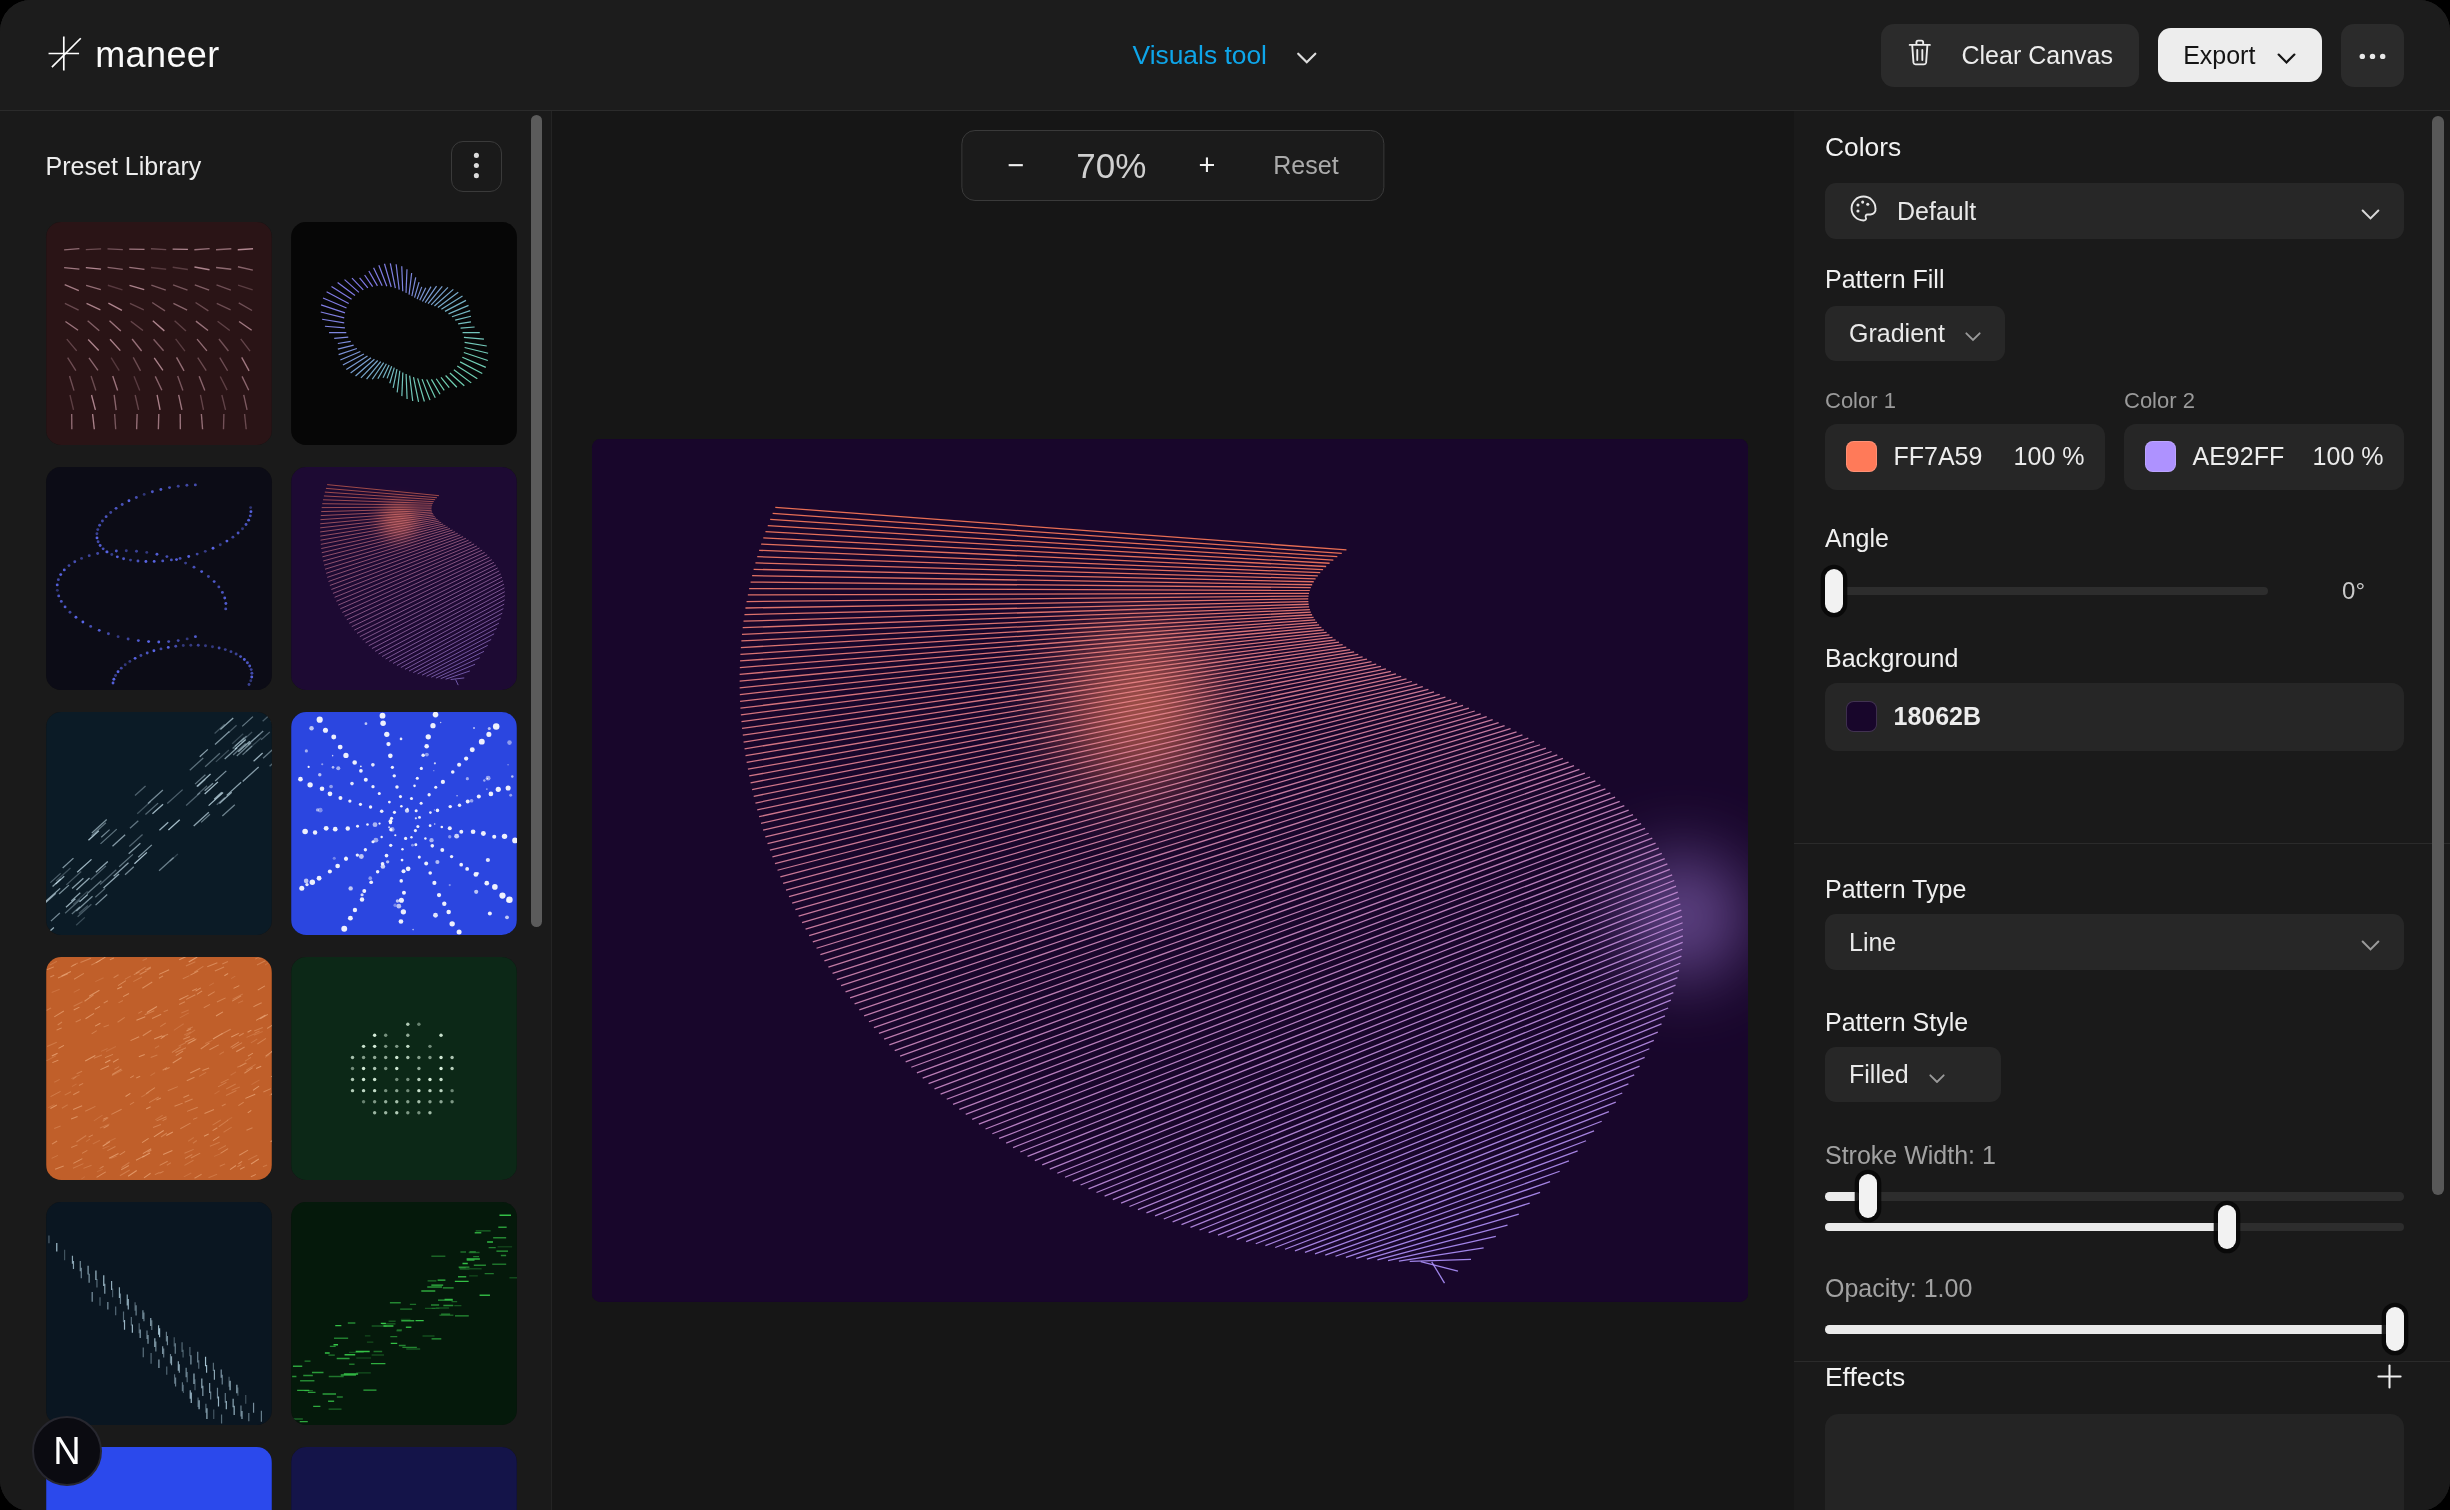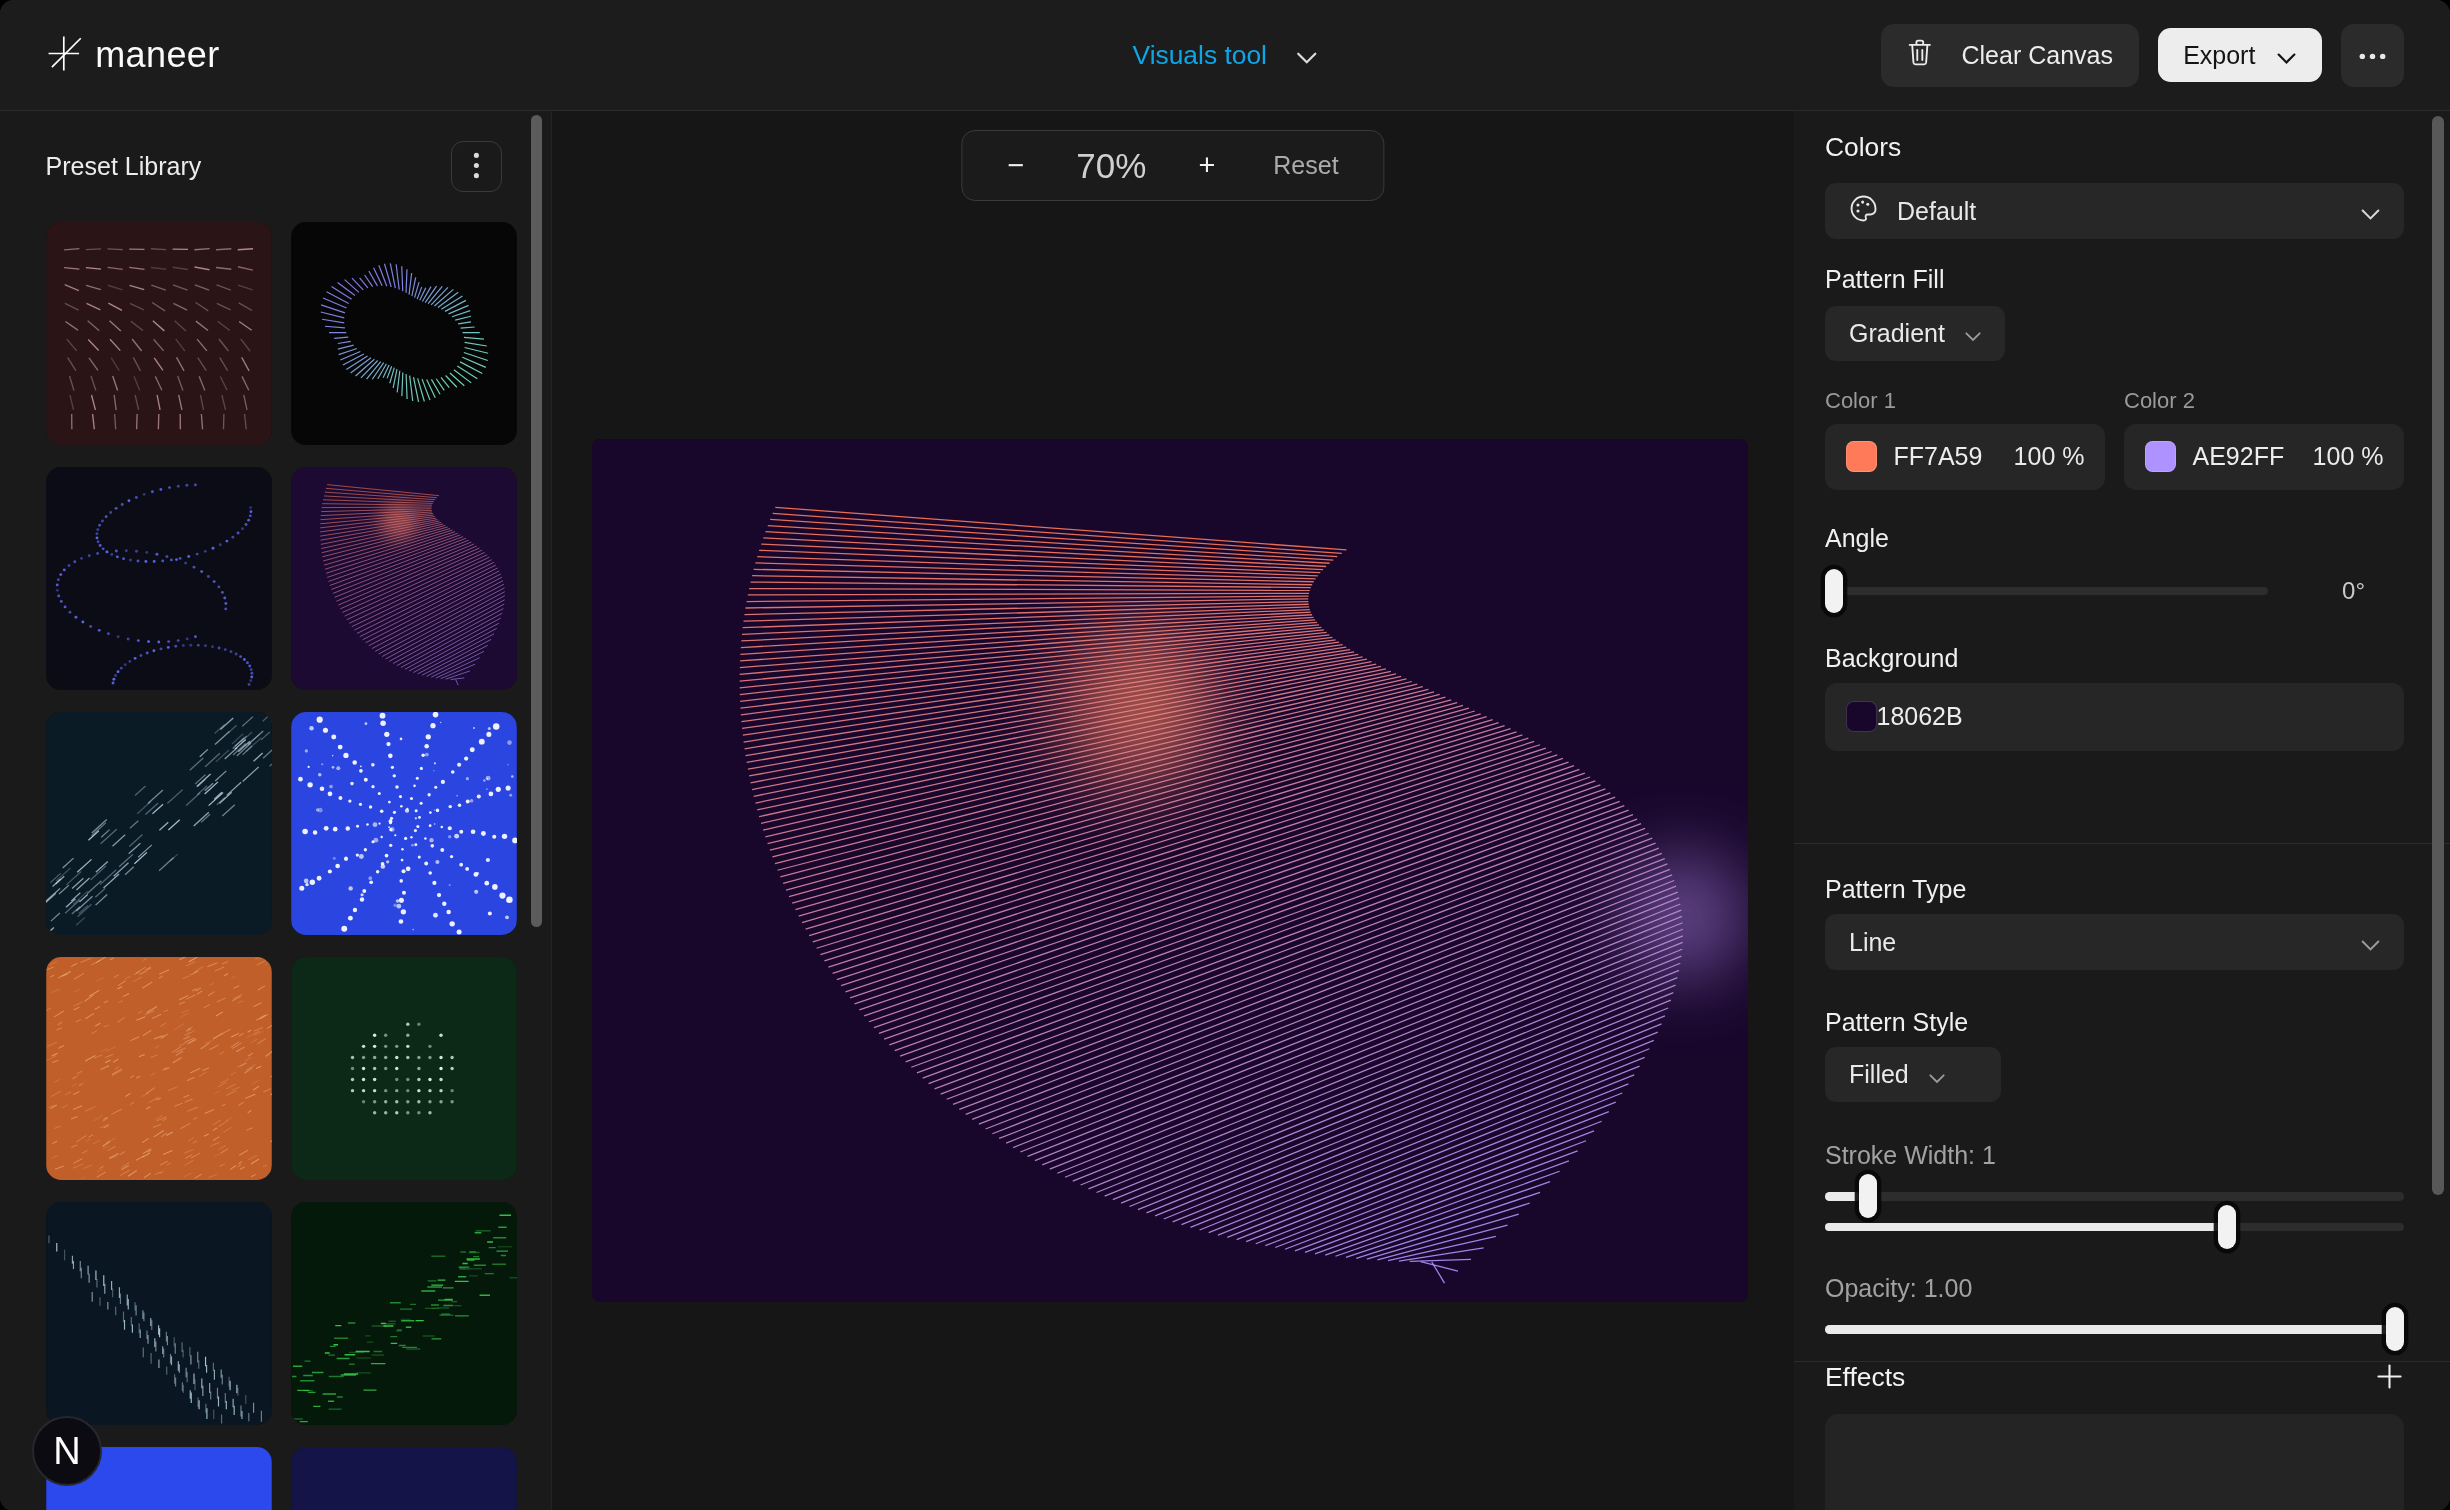--- a/index.html
+++ b/index.html
@@ -1,18 +1,18 @@
 <!DOCTYPE html>
 <html style="font-size:13.6px"><head>
 <meta charset="utf-8">
 <style>
   html,body{margin:0;padding:0;background:#000;}
   body{width:2450px;height:1511px;position:relative;font-family:"Liberation Sans","DejaVu Sans",sans-serif;
        -webkit-font-smoothing:antialiased;color:#ececec;overflow:hidden;}
-  .app{position:absolute;inset:0;background:#161616;border-radius:14px;overflow:hidden;
+  .app{position:absolute;inset:0;background:#161616;border-radius:31px;overflow:hidden;
        display:grid;grid-template-rows:111px 1fr;grid-template-columns:552px 1fr 656px;
        box-shadow:inset 0 0 0 0.9px rgba(255,255,255,.05);}
   
   .topbar{grid-column:1/4;position:relative;display:flex;align-items:center;
           background:#1c1c1c;border-bottom:0.9px solid #2b2b2b;padding:0 46px;}
   .brand{display:flex;align-items:center;gap:10.2px;}
   .brand-name{font-size:36px;font-weight:500;color:#fafafa;letter-spacing:0.4px;}
   .tool-select{position:absolute;left:50%;transform:translateX(-50%);display:flex;align-items:flex-start;gap:30px;
                background:none;border:none;color:#0ea5e9;font-size:26.4px;font-family:inherit;cursor:pointer;}
   .topbar-right{margin-left:auto;display:flex;align-items:center;gap:19px;}
@@ -52,22 +52,22 @@
   .select{background:#272727;border-radius:11px;height:56px;display:flex;align-items:center;gap:19px;
           padding:0 24px;color:#e9e9e9;font-size:25px;cursor:pointer;}
   .select .grow{flex:1;}
   .select-small{display:inline-flex;width:max-content;min-width:128px;height:55px;gap:20.5px;}
   .color-row{display:flex;gap:19px;margin-top:10.2px;}
   .color-col{flex:1;}
   .color-box{height:66px;background:#262626;border-radius:12px;display:flex;align-items:center;gap:17px;
              padding:0 20.5px;font-size:25px;color:#ededed;cursor:pointer;}
   .color-box .pct{margin-left:auto;color:#eaeaea;}
   .swatch{width:31px;height:31px;border-radius:7.7px;flex:none;box-shadow:inset 0 0 0 0.9px rgba(255,255,255,.18);}
-  .bg-box{height:68px;background:#262626;border-radius:12px;display:flex;align-items:center;
-          padding:0 20.5px;font-size:25px;color:#ededed;margin-top:10.2px;cursor:pointer;}
+  .bg-box{height:68px;background:#262626;border-radius:12px;display:flex;align-items:center;gap:17px;
+          padding:0 20.5px;font-size:25px;color:#ededed;margin-top:10.2px;cursor:pointer;font-weight:bold;}
   .slider{position:relative;height:8.5px;background:#2d2d2d;border-radius:4.3px;cursor:pointer;}
   .slider .fill{position:absolute;left:0;top:0;bottom:0;background:#eaeaea;border-radius:4.3px;}
   .slider .thumb{position:absolute;top:50%;transform:translateY(-50%);width:18px;height:44px;background:#f2f2f2;
                  border-radius:9.4px;box-shadow:0 0 0 4.3px rgba(8,8,8,.9);}
   .angle-row{display:flex;align-items:center;margin-top:24px;}
   .angle-row .slider{width:443px;}
   .angle-val{margin-left:auto;padding-right:39px;color:#c9c9c9;font-size:24px;}
   .mt-slider{margin-top:22px;}
   .divider{height:0.9px;background:#2b2b2b;margin-left:-31px;margin-right:-46px;}
   .div1{margin-top:92px;} .div2{margin-top:27px;}

